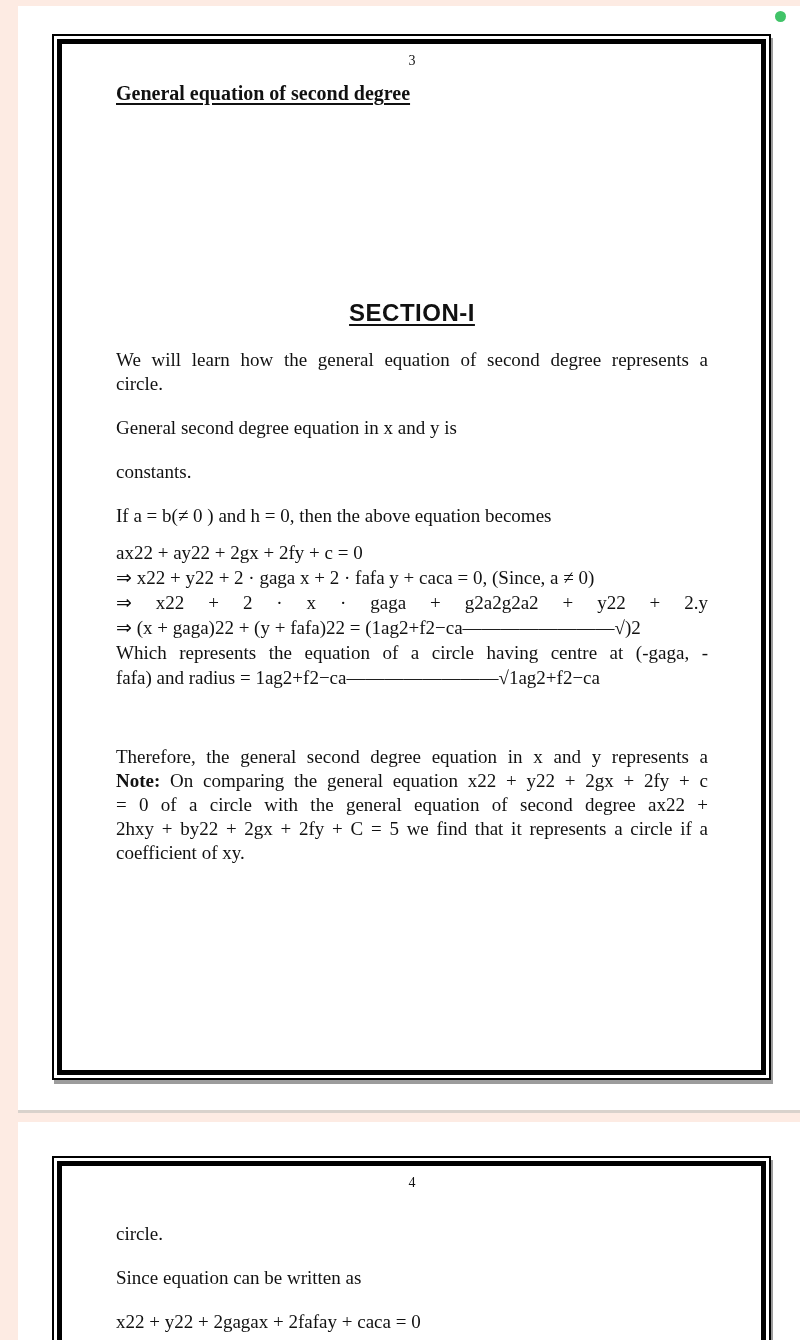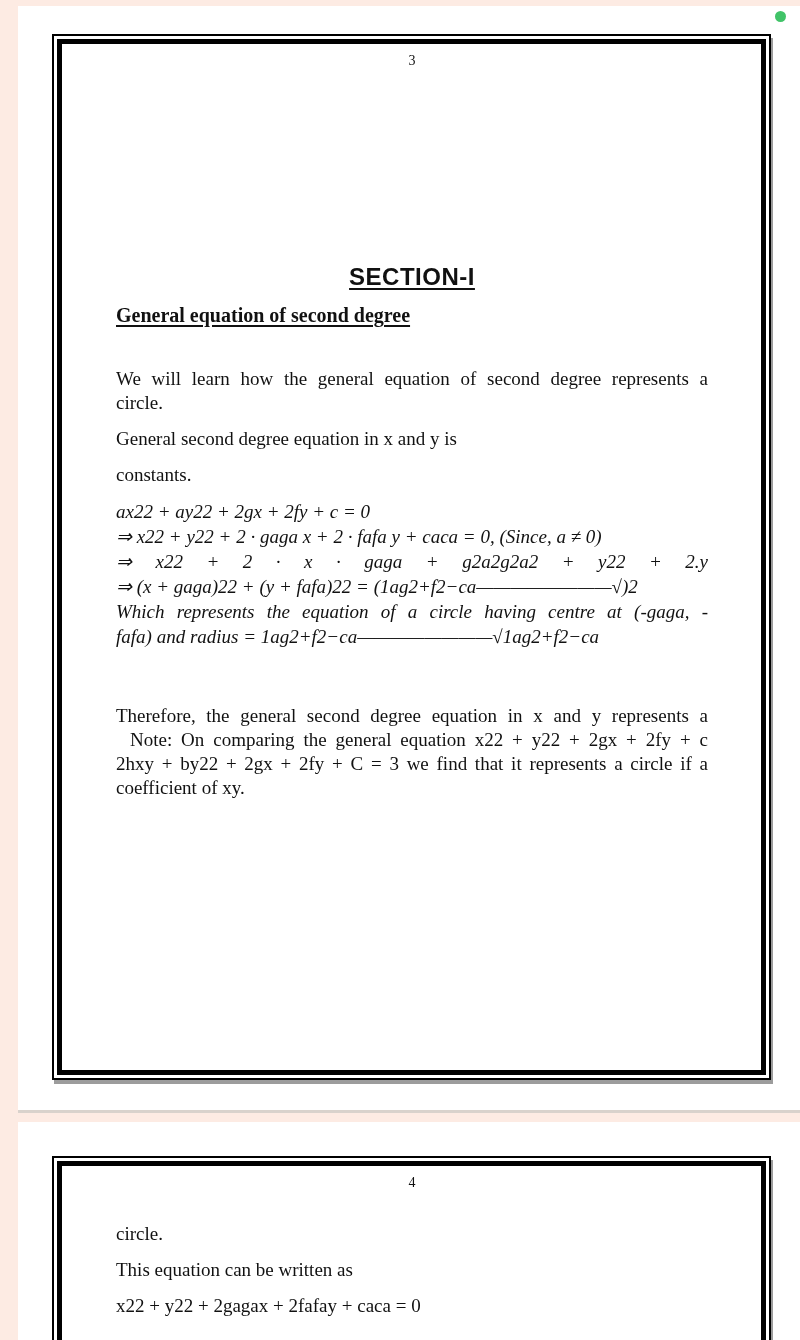--- a/index.html
+++ b/index.html
@@ -40,83 +40,87 @@
     font-family:"Liberation Sans", sans-serif;
     font-size:24px; font-weight:bold; line-height:30px;
     letter-spacing:0.5px;
   }
   .h1 span, .h2 span {
     text-decoration: underline;
     text-decoration-thickness:2px;
     text-underline-offset:3px;
   }
   .h2 { margin-top:10px; font-size:20px; font-weight:bold; line-height:26px; }
-  .para { margin-top:12px; }
+  .para { margin-top:20px; }
   .h2 + .para { margin-top:39px; }
-  .eq { margin-top:12px;font-style:italic; }
+  .eq { margin-top:12px; }
   .eq + .para { margin-top:55px; }
   .pageno + .para { margin-top:30px; }
   .line { font-size:19px; line-height:24px; }
   .eq .line { line-height:25px; }
   .line.j { text-align:justify; text-align-last:justify; }
-  .b { font-weight:normal;margin-left:14px; }
+  .b { font-weight:bold; }
   .dot {
     position:absolute; left:775px; top:11px;
     width:11px; height:11px; border-radius:50%;
     background: var(--dot, #41c368);
   }
 </style>
 </head>
 <body>
 
 <div id="viewport">
 
   <div class="card card1">
     <div class="frame frame1">
       <div class="frame-inner">
           <div class="block pageno"><span>3</span></div>
+          <div class="block h2"><span>General equation of second degree</span></div>
           <div class="block h1"><span>SECTION-I</span></div>
-          <div class="block h2"><span>General equation of second degree</span></div>
           <div class="block para">
             <div class="line j">We will learn how the general equation of second degree represents a</div>
             <div class="line">circle.</div>
           </div>
           <div class="block para">
             <div class="line">General second degree equation in x and y is</div>
           </div>
           <div class="block para">
             <div class="line">constants.</div>
+          </div>
+          <div class="block para">
+            <div class="line">If a = b(≠ 0 ) and h = 0, then the above equation becomes</div>
           </div>
           <div class="block eq">
             <div class="line">ax22 + ay22 + 2gx + 2fy + c = 0</div>
             <div class="line">⇒ x22 + y22 + 2 · gaga x + 2 · fafa y + caca = 0, (Since, a ≠ 0)</div>
             <div class="line j">⇒ x22&nbsp;+ 2 · x ·&nbsp;gaga&nbsp;+&nbsp;g2a2g2a2 + y22&nbsp;+ 2.y</div>
             <div class="line">⇒ (x + gaga)22 + (y + fafa)22 = (1ag2+f2−ca————————√)2</div>
             <div class="line j">Which represents the equation of a circle having centre at (-gaga, -</div>
             <div class="line">fafa) and radius = 1ag2+f2−ca————————√1ag2+f2−ca</div>
           </div>
           <div class="block para">
             <div class="line j">Therefore, the general second degree equation in x and y represents a</div>
             <div class="line j"><span class="b">Note:</span><span> On comparing the general equation x22 + y22 + 2gx + 2fy + c</span></div>
-            <div class="line j">2hxy + by22 + 2gx + 2fy + C = 3 we find that it represents a circle if a</div>
+            <div class="line j">= 0 of a circle with the general equation of second degree ax22 +</div>
+            <div class="line j">2hxy + by22 + 2gx + 2fy + C = 5 we find that it represents a circle if a</div>
             <div class="line">coefficient of xy.</div>
           </div>
         </div>
     </div>
   </div>
 
   <div class="card card2">
     <div class="frame frame2">
       <div class="frame-inner">
           <div class="block pageno"><span>4</span></div>
           <div class="block para">
             <div class="line">circle.</div>
           </div>
           <div class="block para">
-            <div class="line">This equation can be written as</div>
+            <div class="line">Since equation can be written as</div>
           </div>
           <div class="block para">
             <div class="line">x22 + y22 + 2gagax + 2fafay + caca = 0</div>
           </div>
         </div>
     </div>
   </div>
 
   <div class="dot"></div>
 

